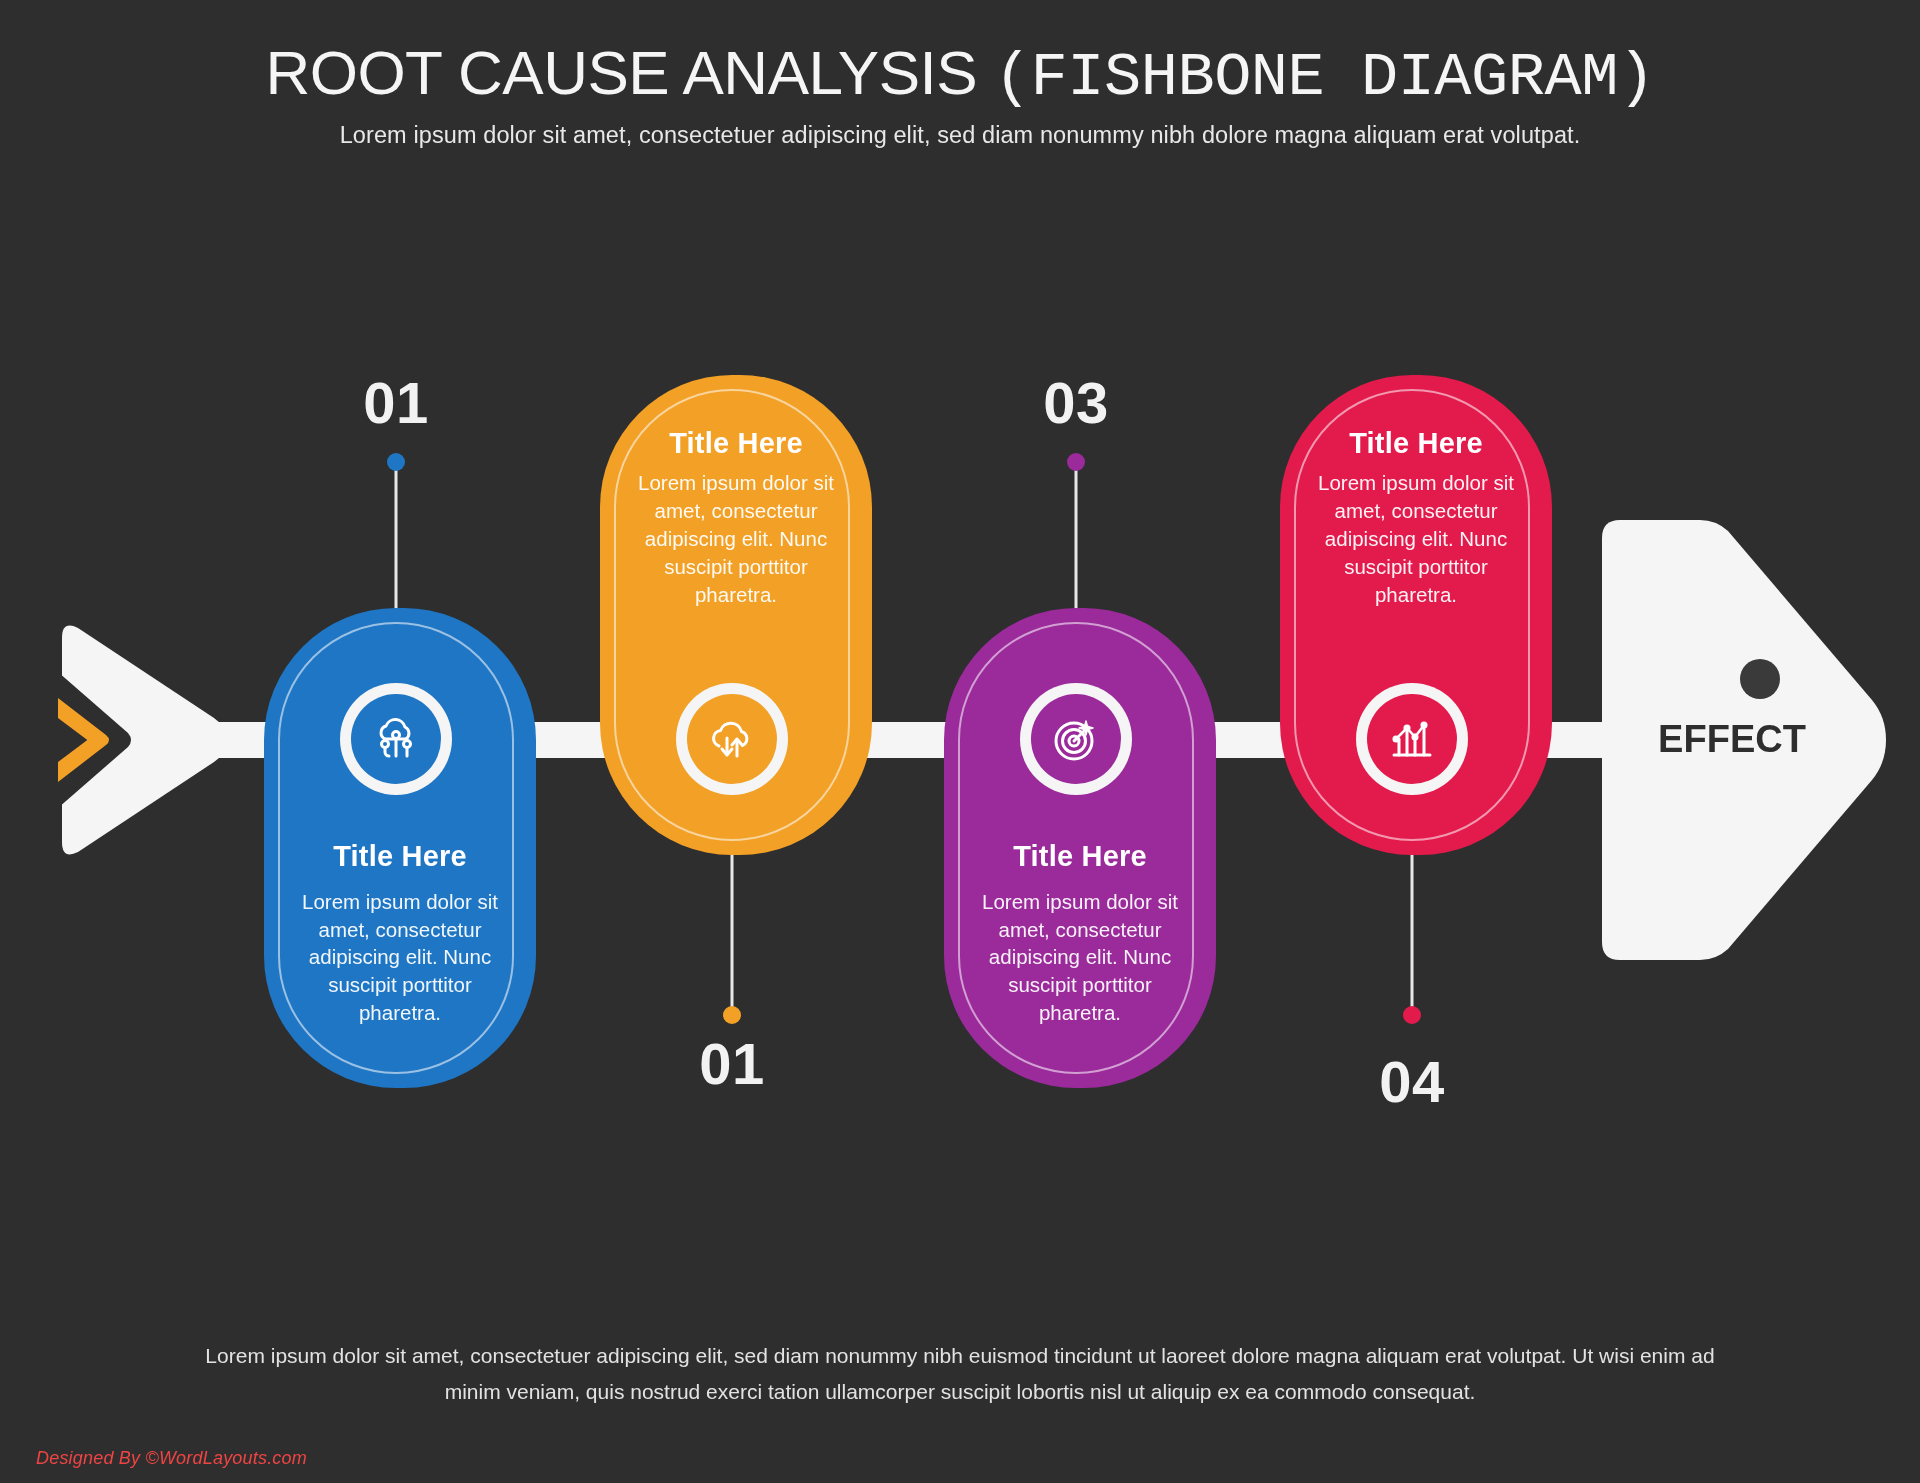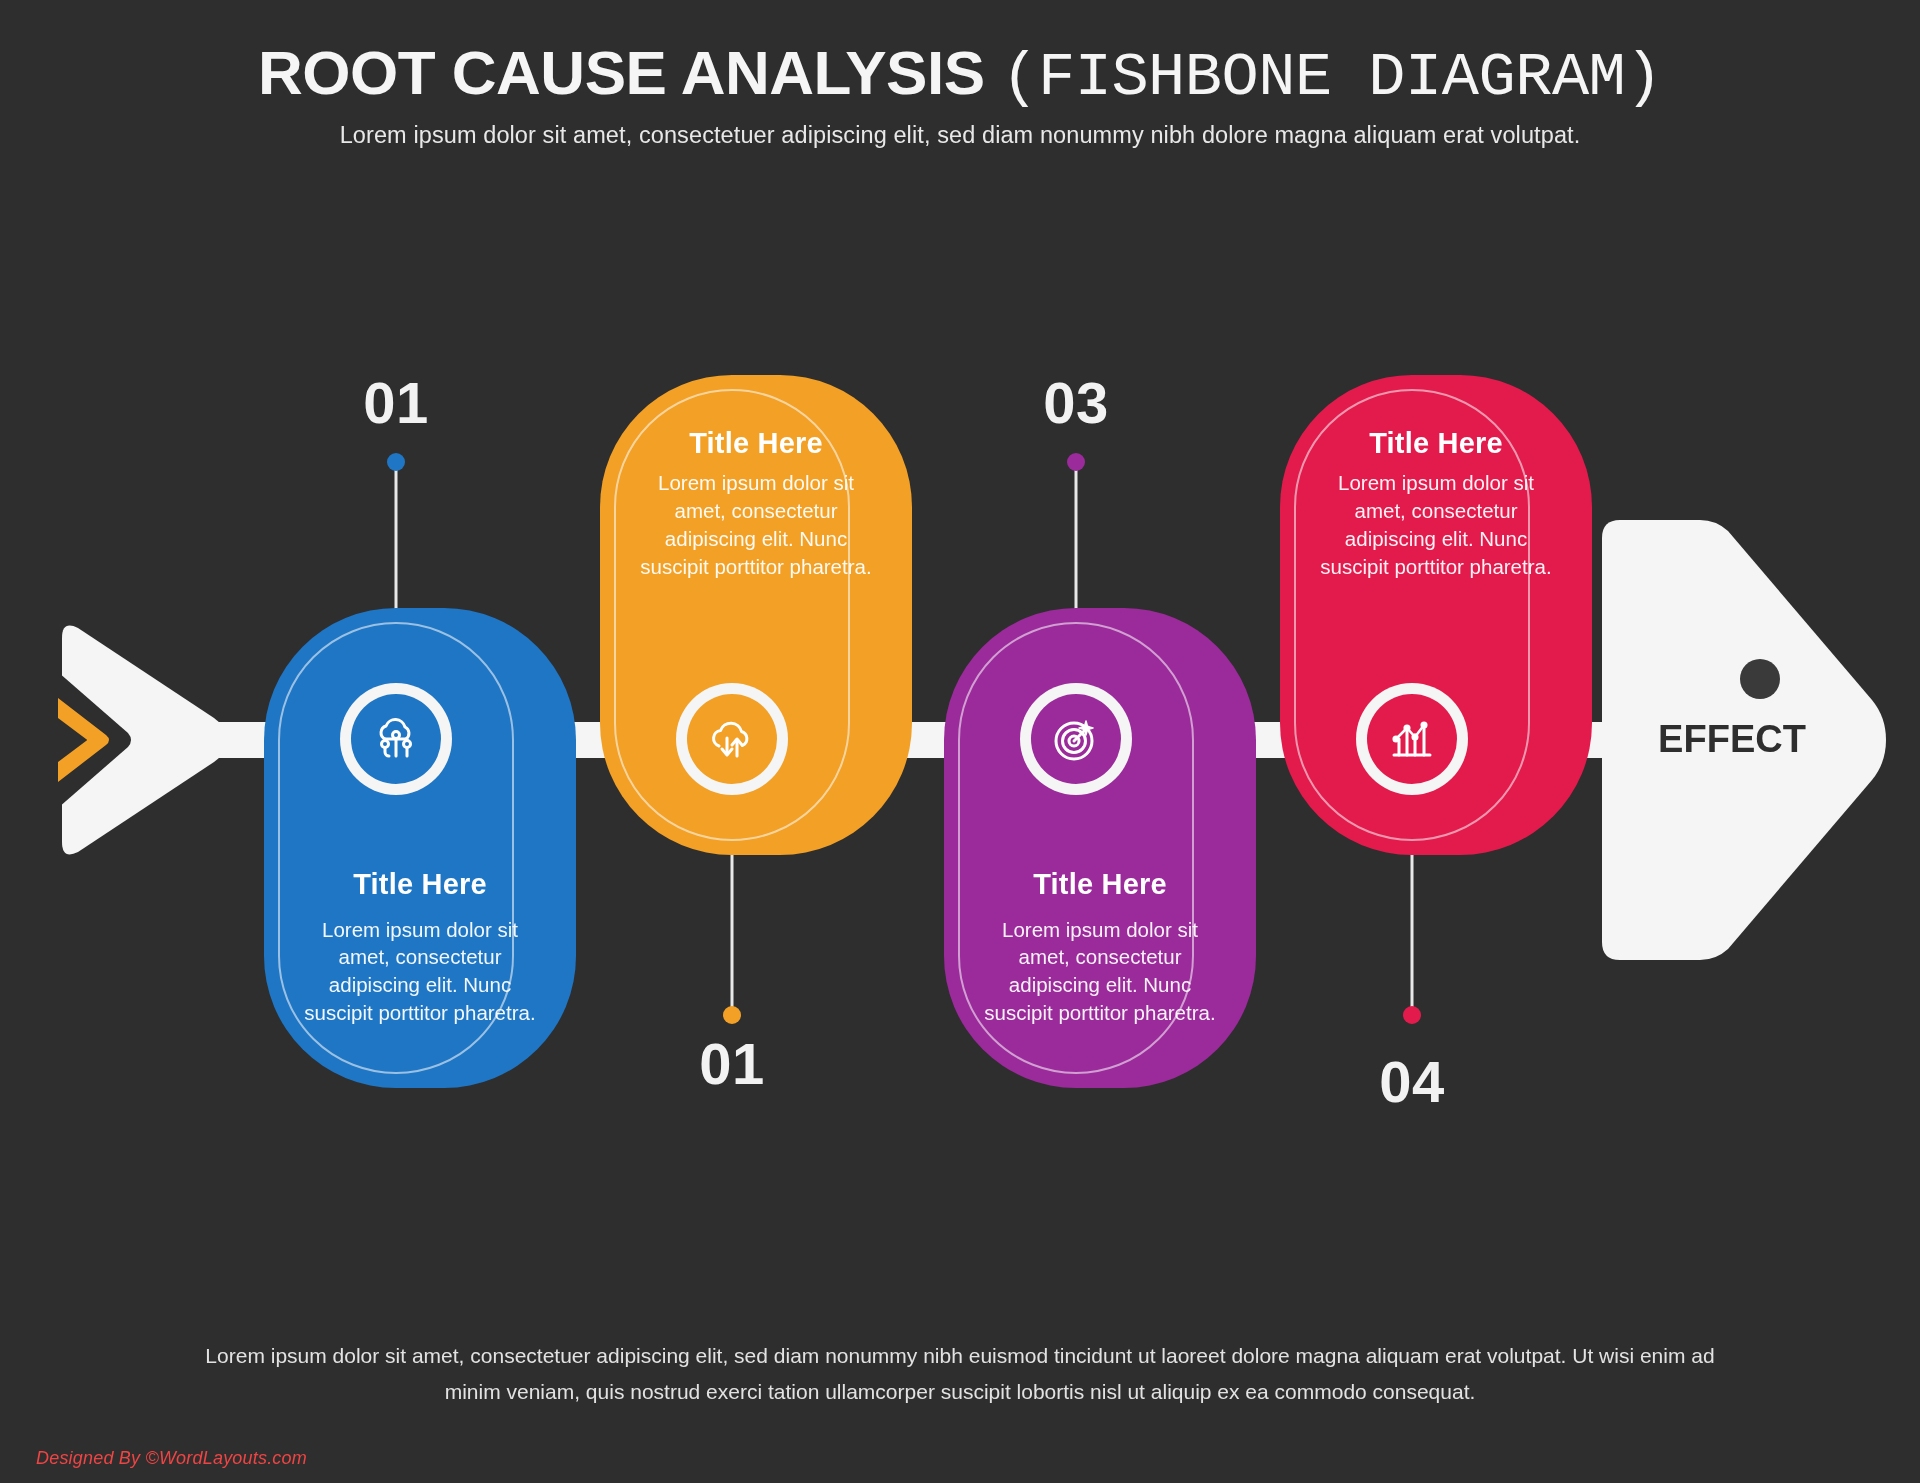--- a/index.html
+++ b/index.html
@@ -23,42 +23,42 @@
     text-align: center;
   }
   .title {
     margin: 0;
     font-size: 62px;
     line-height: 1.08;
     letter-spacing: -0.5px;
     color: #f5f5f5;
     white-space: nowrap;
   }
-  .title .t-bold { font-weight: 700; }
+  .title .t-bold { font-weight: 400; }
   .title .t-light { font-weight: 300; font-family: Liberation Mono, monospace; }
   .subtitle {
     margin: 10px 0 0 0;
     font-size: 23.5px;
     font-weight: 400;
     color: #e8e8e8;
     letter-spacing: 0.1px;
   }
 
   
   .stage {
     position: absolute;
     left: 0; top: 0;
     width: 1920px; height: 1483px;
   }
   .stage > svg { position: absolute; left: 0; top: 0; }
 
   
   .card {
     position: absolute;
-    width: 312px;
+    width: 272px;
     border-radius: 132px;
     box-sizing: border-box;
     text-align: center;
     color: #ffffff;
   }
   .card-up   { 
     padding: 52px 22px 0 22px;
   }
   .card-down { 
     padding: 0 22px 52px 22px;

